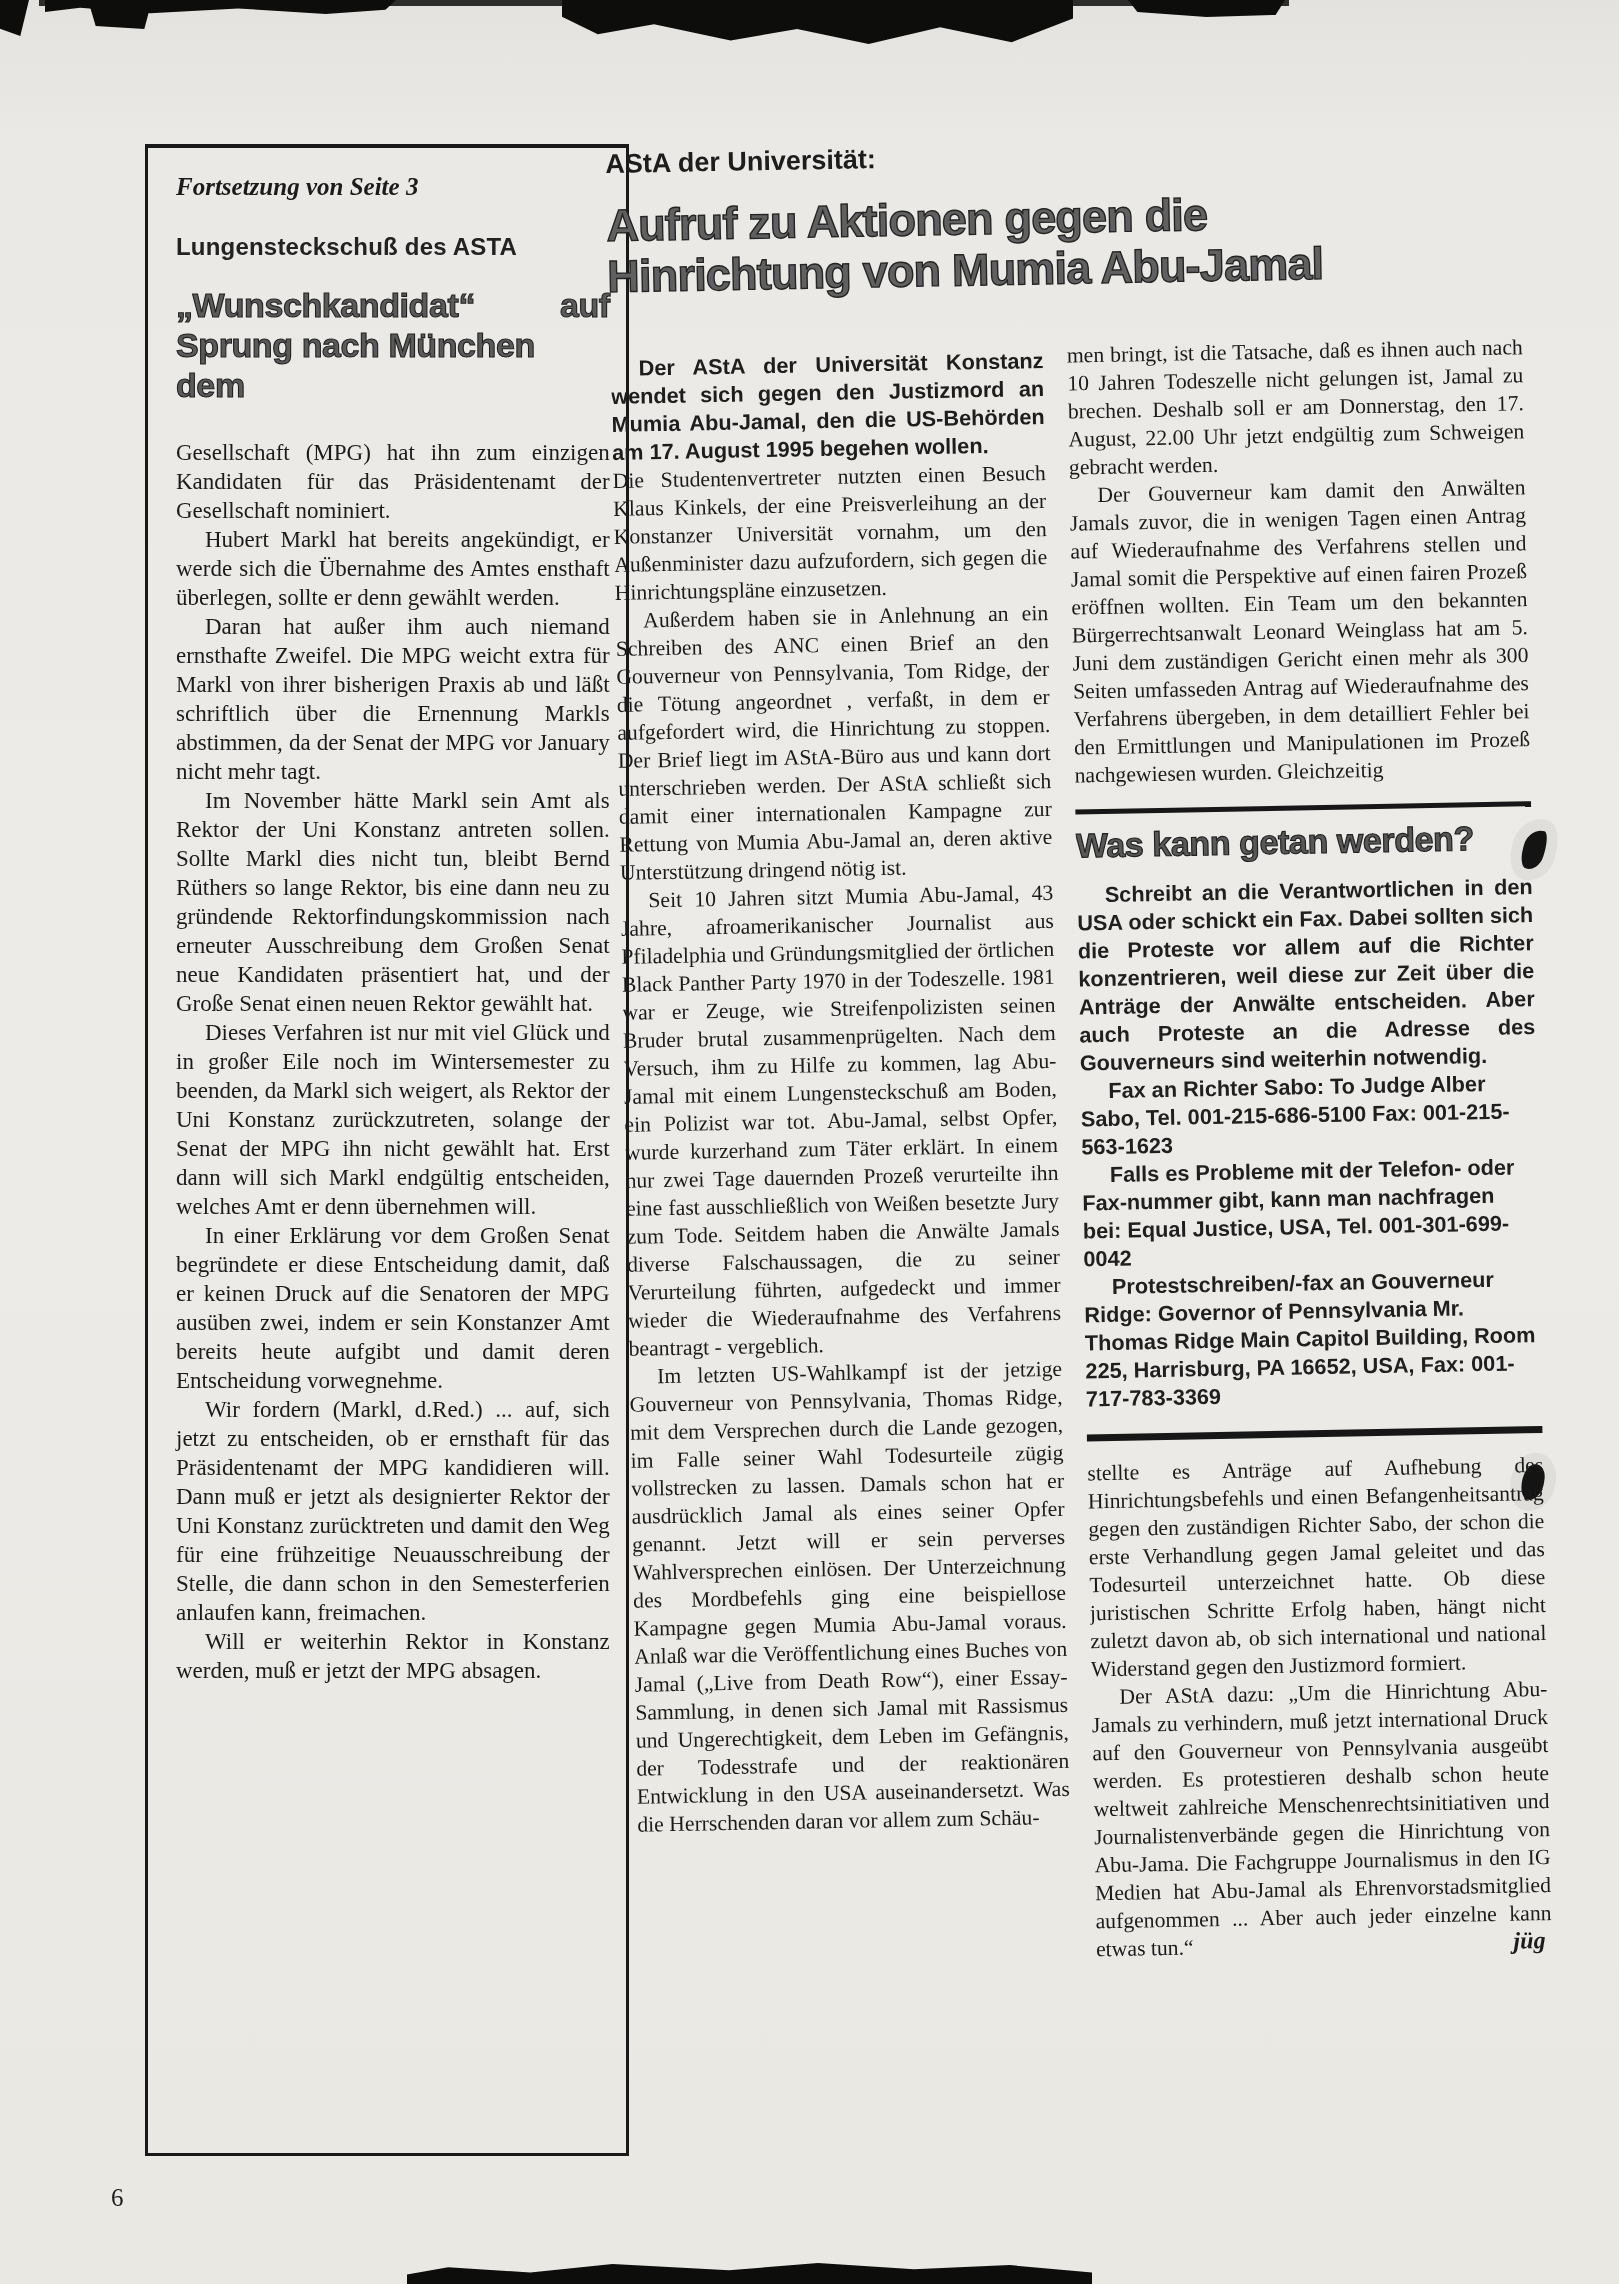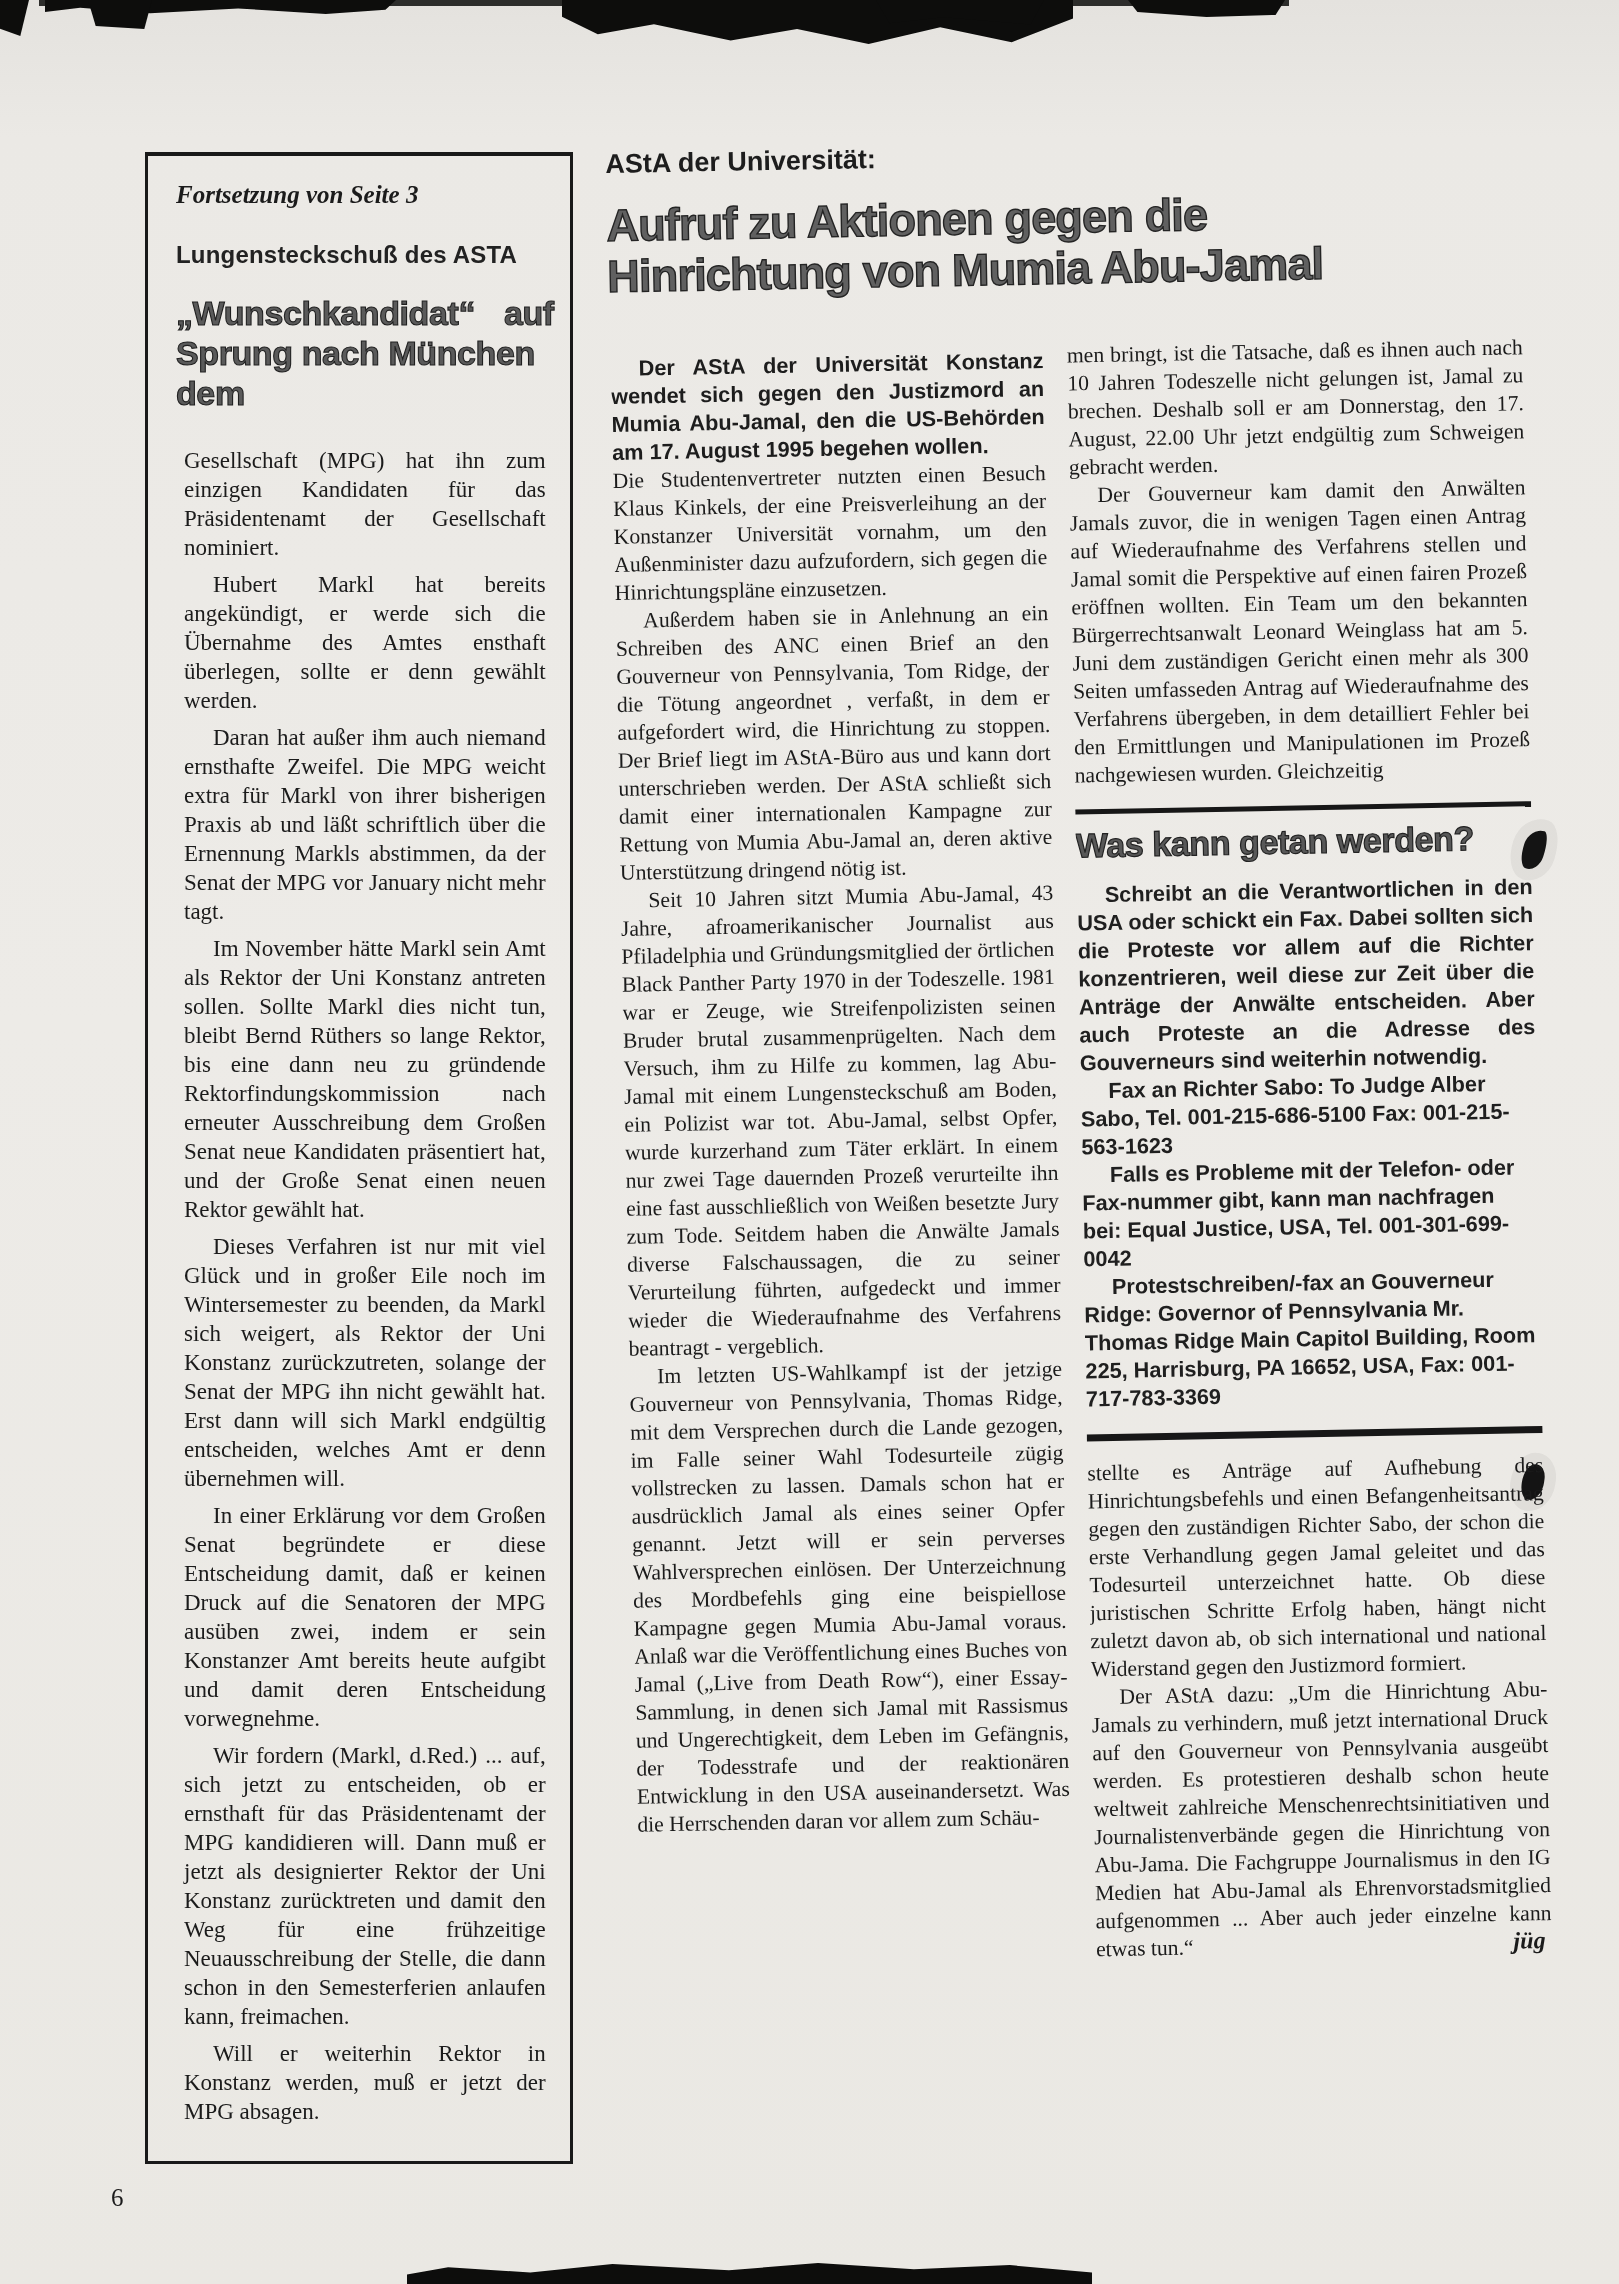--- a/index.html
+++ b/index.html
@@ -19,33 +19,33 @@
   .scan-b{left:562px;top:0;width:511px;height:44px;clip-path:polygon(0 0,100% 0,100% 42%,88% 96%,74% 62%,60% 100%,46% 66%,33% 92%,18% 55%,7% 78%,0 38%);}
   .scan-c{left:876px;top:0;width:168px;height:24.5px;clip-path:polygon(0 0,100% 0,92% 100%,40% 70%,8% 95%);}
   .scan-d{left:1128px;top:0;width:157px;height:17px;clip-path:polygon(0 0,100% 0,94% 88%,50% 100%,6% 70%);}
   .scan-corner{left:0;top:0;width:29px;height:36px;clip-path:polygon(0 0,100% 0,70% 100%,0 80%);}
   .scan-bottom{left:407px;top:2263px;width:685px;height:21px;clip-path:polygon(0 55%,6% 20%,18% 45%,30% 5%,47% 35%,60% 0,74% 30%,88% 10%,100% 45%,100% 100%,0 100%);}
   .blob{position:absolute;background:#141414;box-shadow:0 0 0 11.4px rgba(40,40,40,.06);}
   .blob-1{left:1523px;top:829px;width:22px;height:41px;border-radius:70% 30% 60% 40%/45% 60% 40% 55%;transform:rotate(18deg);}
   .blob-2{left:1522px;top:1464px;width:22px;height:36px;border-radius:55% 45% 65% 35%/60% 40% 55% 45%;transform:rotate(8deg);}
   
   .left-box{
-    position:absolute;left:145px;top:152px;width:428px;height:2012px;
+    position:absolute;left:145px;top:144px;width:484px;height:2012px;
     box-sizing:border-box;border:3.3px solid #191919;border-top-width:4.9px;
     padding:26px 16.3px 0 28px;
   }
   .continuation{font-style:italic;font-weight:700;font-size:25px;line-height:1;}
   .box-kicker{margin-top:34px;font-family:"Liberation Sans","DejaVu Sans",sans-serif;
     font-weight:700;font-size:24px;letter-spacing:0.2px;color:#222;}
   .box-headline{margin-top:24px;font-family:"Liberation Sans","DejaVu Sans",sans-serif;
     font-weight:700;font-size:34px;line-height:40px;letter-spacing:-0.4px;
     color:#5a5a5a;-webkit-text-stroke:1.1px #1f1f1f;}
   .box-headline .jline{text-align:justify;text-align-last:justify;}
   .box-body{margin-top:33px;font-size:23px;line-height:29px;text-align:justify;}
-  .box-body p{margin:8px;text-indent:29px;}
+  .box-body p{margin:0;text-indent:29px;}
   .box-body p.noindent{text-indent:0;}
   
   .main{position:absolute;left:605px;top:149px;width:923px;height:2043px;
     transform:rotate(-1.05deg);transform-origin:0 0;}
   .main-kicker{font-family:"Liberation Sans","DejaVu Sans",sans-serif;
     font-weight:700;font-size:27px;color:#1d1d1d;}
   .headline{margin:19.6px 0 0;font-family:"Liberation Sans","DejaVu Sans",sans-serif;
     font-weight:700;font-size:45px;line-height:51px;letter-spacing:-0.8px;
     color:#606060;-webkit-text-stroke:1.4px #242424;}
   .col{position:absolute;text-align:justify;overflow:hidden;}

